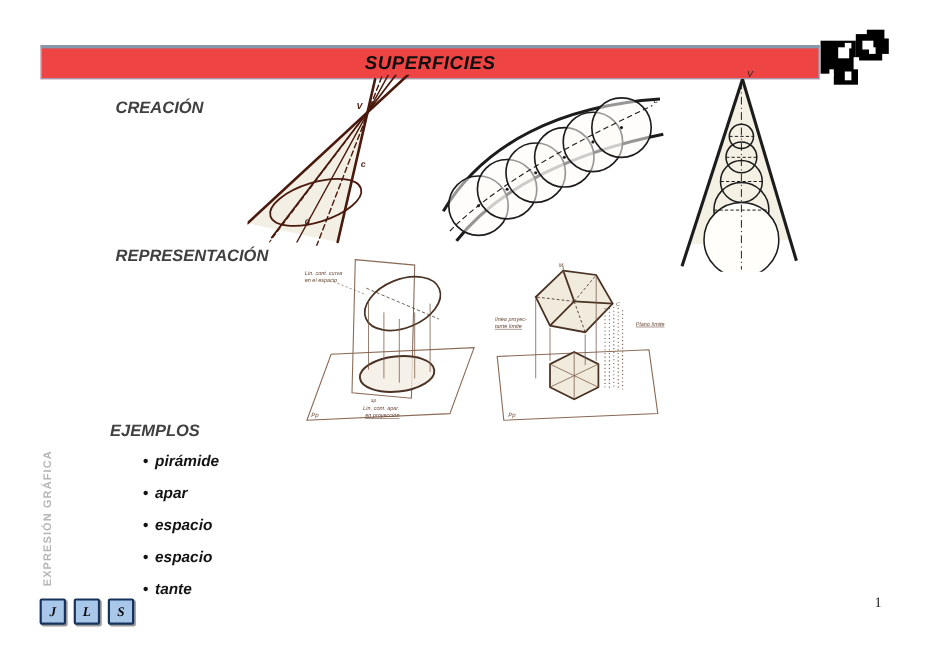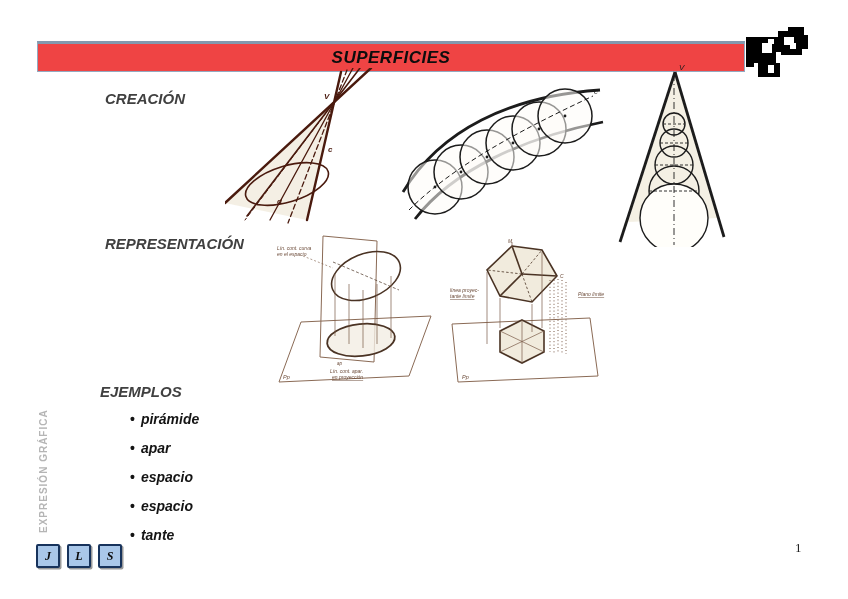--- a/index.html
+++ b/index.html
@@ -11,21 +11,21 @@
              background:#ef4444;border:1px solid #93a9c0;border-top:3px solid #8399ae;
              display:flex;align-items:center;justify-content:center;margin-top:10px;}
   .title-bar .t{font-size:17px;font-weight:bold;font-style:italic;color:#0d0d0d;letter-spacing:.5px;}
 
   
   .logo{position:absolute;left:744px;top:24px;width:66px;height:58px;}
 
   
   .heading{position:absolute;font-size:15px;font-weight:bold;font-style:italic;color:#404040;}
   #h-creacion{left:105px;top:90px;}
-  #h-representacion{left:105px;top:235px;}
+  #h-representacion{left:105px;top:224px;}
   #h-ejemplos{left:100px;top:383px;}
 
   
   .blist{position:absolute;left:130px;top:411px;width:170px;}
   .bitem{height:29px;font-size:14px;font-weight:bold;font-style:italic;color:#141414;
          display:flex;align-items:flex-start;}
   .bitem .dot{margin-right:6px;font-style:normal;}
 
   
   .fig{position:absolute;}

